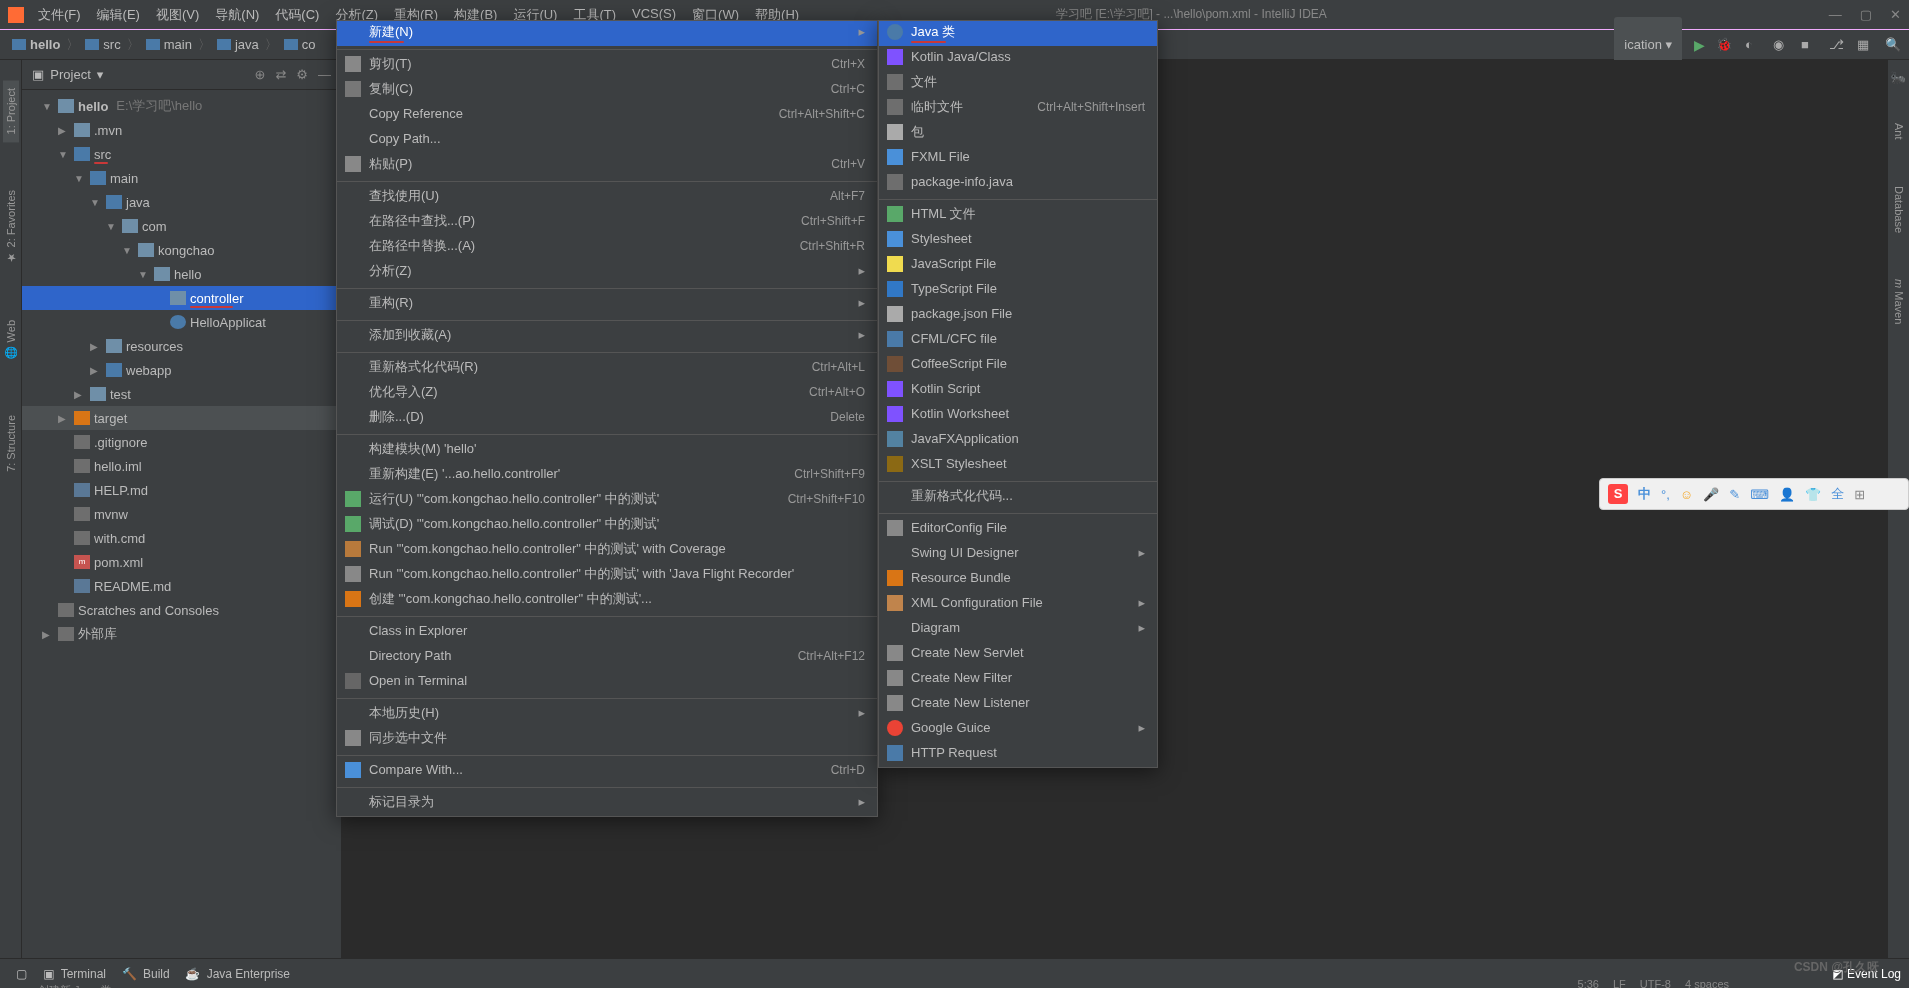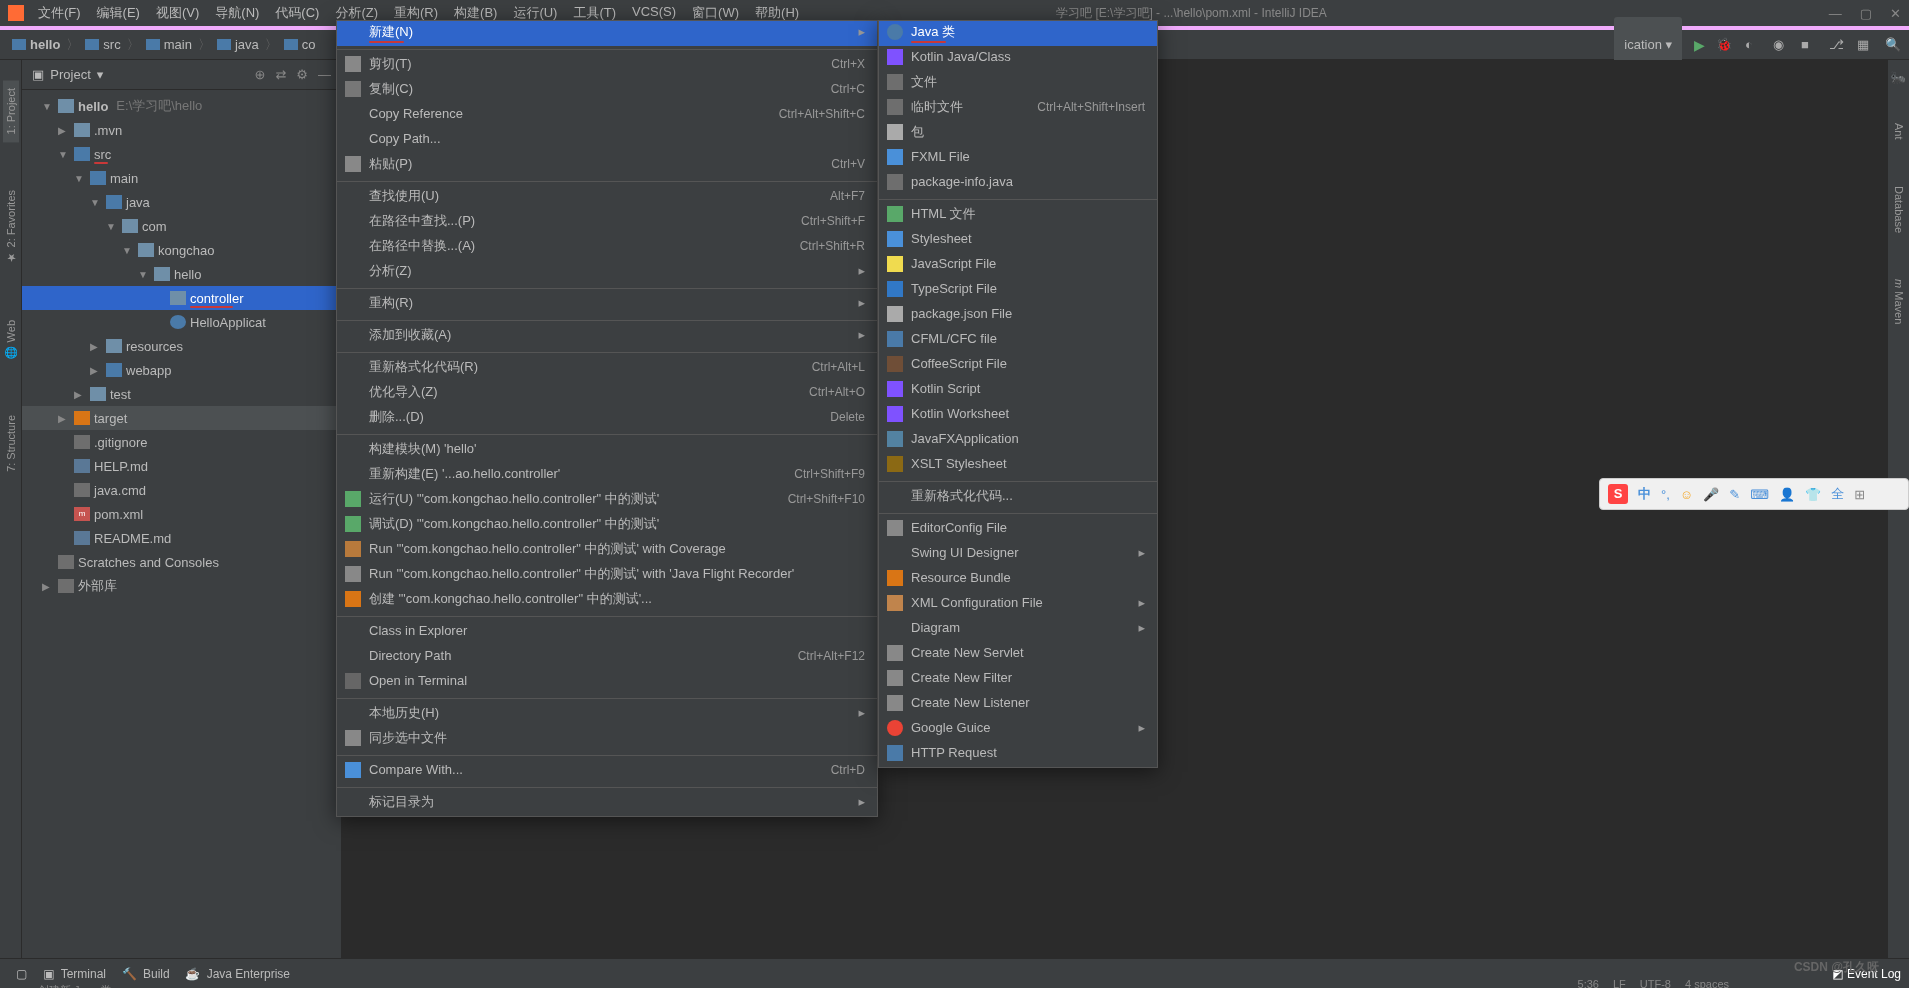--- a/index.html
+++ b/index.html
@@ -1,18 +1,18 @@
 <!DOCTYPE html>
 <html><head>
 <meta charset="utf-8">
 <style>
 * { margin: 0; padding: 0; box-sizing: border-box; font-family: "Segoe UI", Arial, sans-serif; }
 body { background: #3c3f41; color: #bbbbbb; font-size: 13px; overflow: hidden; width: 1909px; height: 988px; position: relative; }
 
-.titlebar { height: 30px; background: #3c3f41; display: flex; align-items: center; padding: 8px 8px; border-bottom: 4px solid #f0abfc; }
+.titlebar { height: 30px; background: #3c3f41; display: flex; align-items: center; padding: 8px 8px; border-bottom: 1px solid #f0abfc; }
 .titlebar .icon { width: 16px; height: 16px; background: #ff6b35; margin-right: 8px; }
 .menubar { display: flex; gap: 4px; }
 .menubar span { padding: 2px 6px; cursor: pointer; }
 .titlebar .title { margin-left: auto; margin-right: auto; color: #888; font-size: 12px; }
 .winctrl { display: flex; gap: 18px; margin-left: auto; color: #888; }
 
 .breadcrumb { height: 30px; background: #3c3f41; display: flex; align-items: center; padding: 0 8px; border-bottom: 1px solid #2b2b2b; }
 .breadcrumb .crumb { display: flex; align-items: center; gap: 4px; padding: 0 4px; }
 .breadcrumb .sep { color: #666; margin: 0 2px; }
 .folder-icon { width: 14px; height: 11px; background: #4a7aa8; display: inline-block; }
@@ -246,27 +246,37 @@
           <span class="fi dirtgt"></span>
           <span>target</span>
         </div>
       <div class="tree-row pad2">
           <span class="arrow"></span>
           <span class="fi file"></span>
           <span>.gitignore</span>
         </div>
       <div class="tree-row pad2">
           <span class="arrow"></span>
+          <span class="fi file"></span>
+          <span>hello.iml</span>
+        </div>
+      <div class="tree-row pad2">
+          <span class="arrow"></span>
           <span class="fi md"></span>
           <span>HELP.md</span>
         </div>
       <div class="tree-row pad2">
           <span class="arrow"></span>
           <span class="fi file"></span>
-          <span>java.cmd</span>
+          <span>mvnw</span>
+        </div>
+      <div class="tree-row pad2">
+          <span class="arrow"></span>
+          <span class="fi file"></span>
+          <span>with.cmd</span>
         </div>
       <div class="tree-row pad2">
           <span class="arrow"></span>
           <span class="fi xml">m</span>
           <span>pom.xml</span>
         </div>
       <div class="tree-row pad2">
           <span class="arrow"></span>
           <span class="fi md"></span>
           <span>README.md</span>

